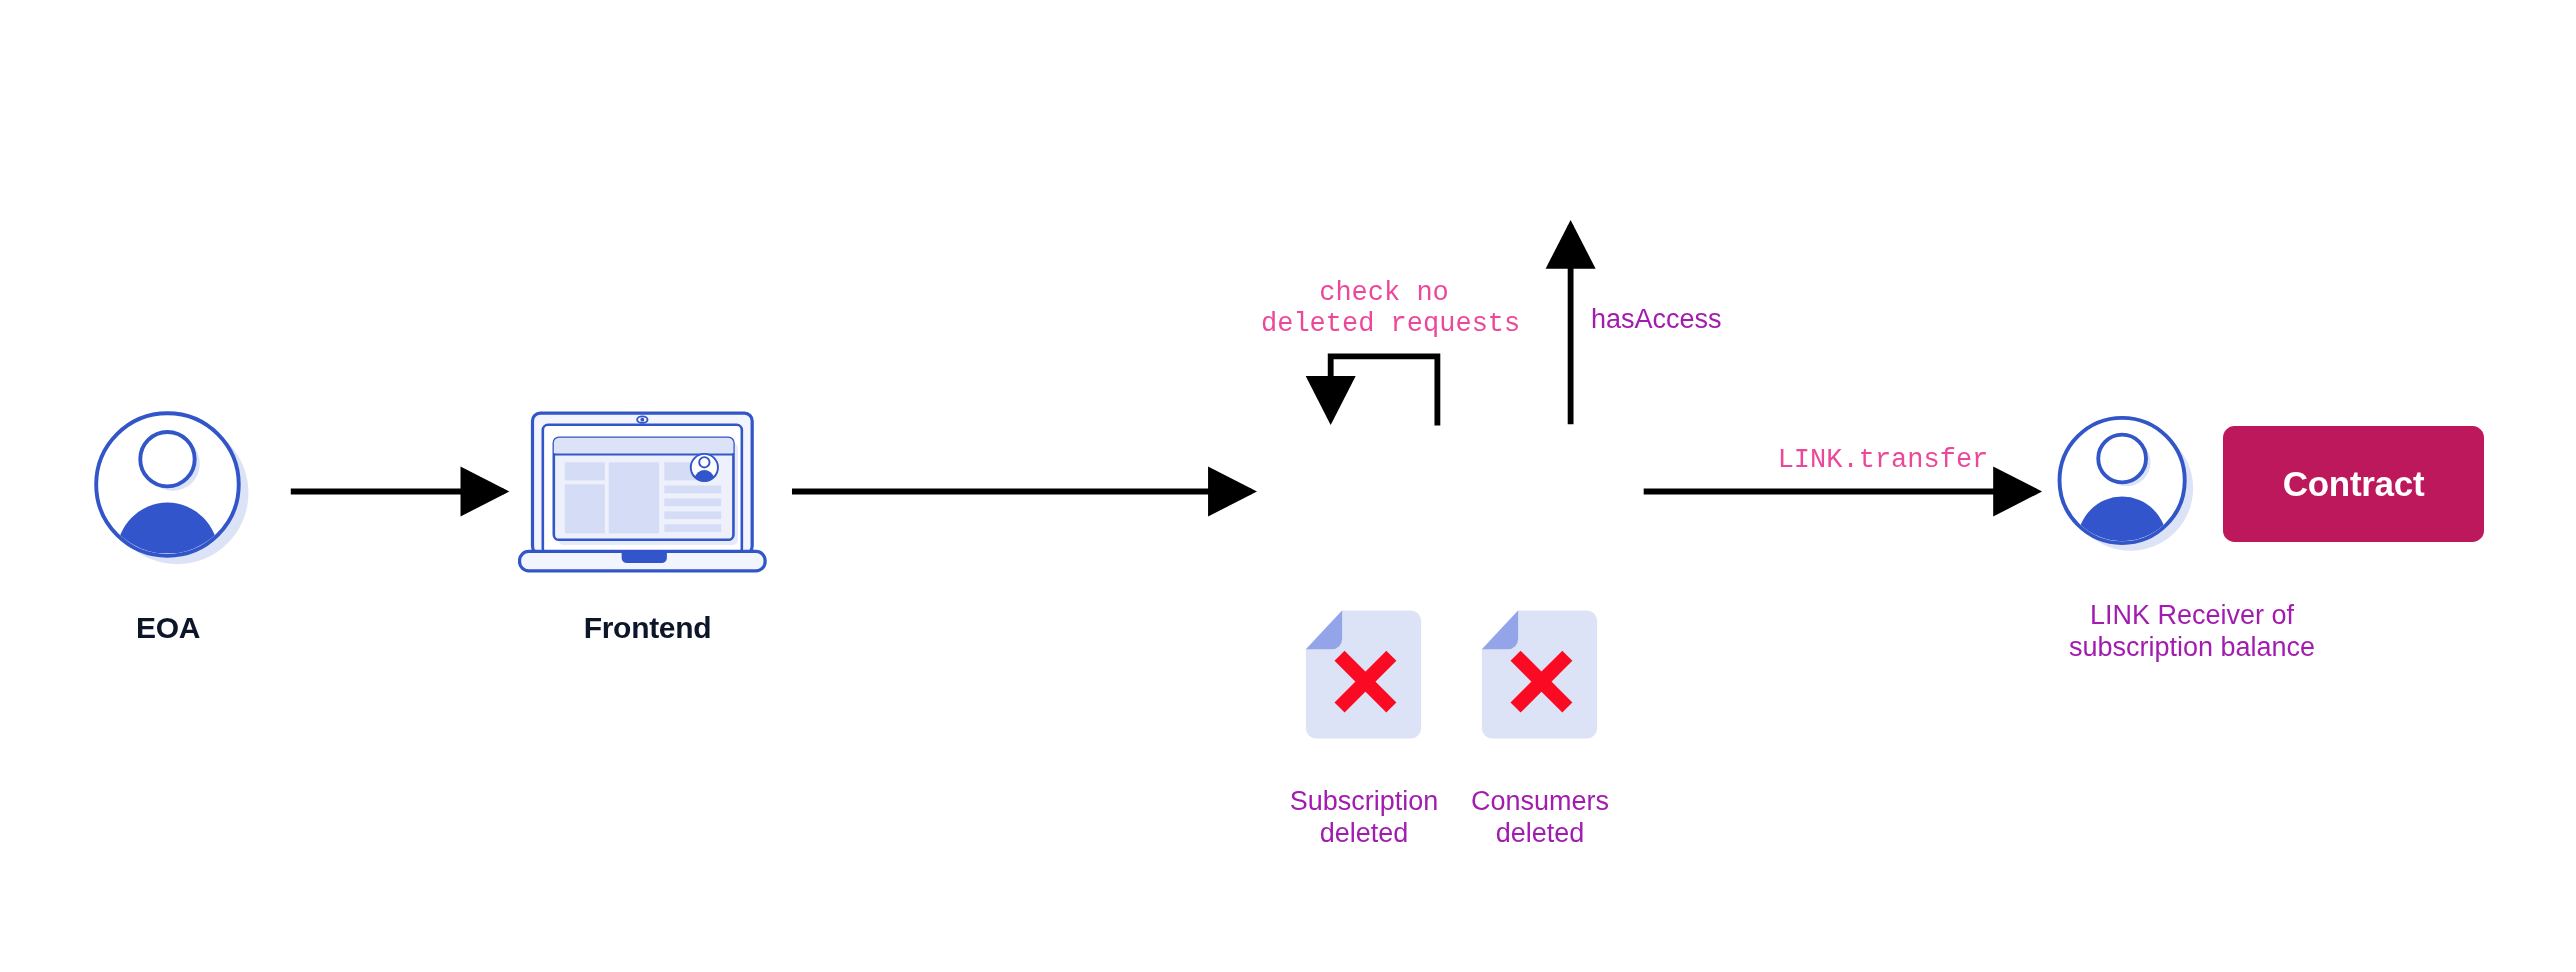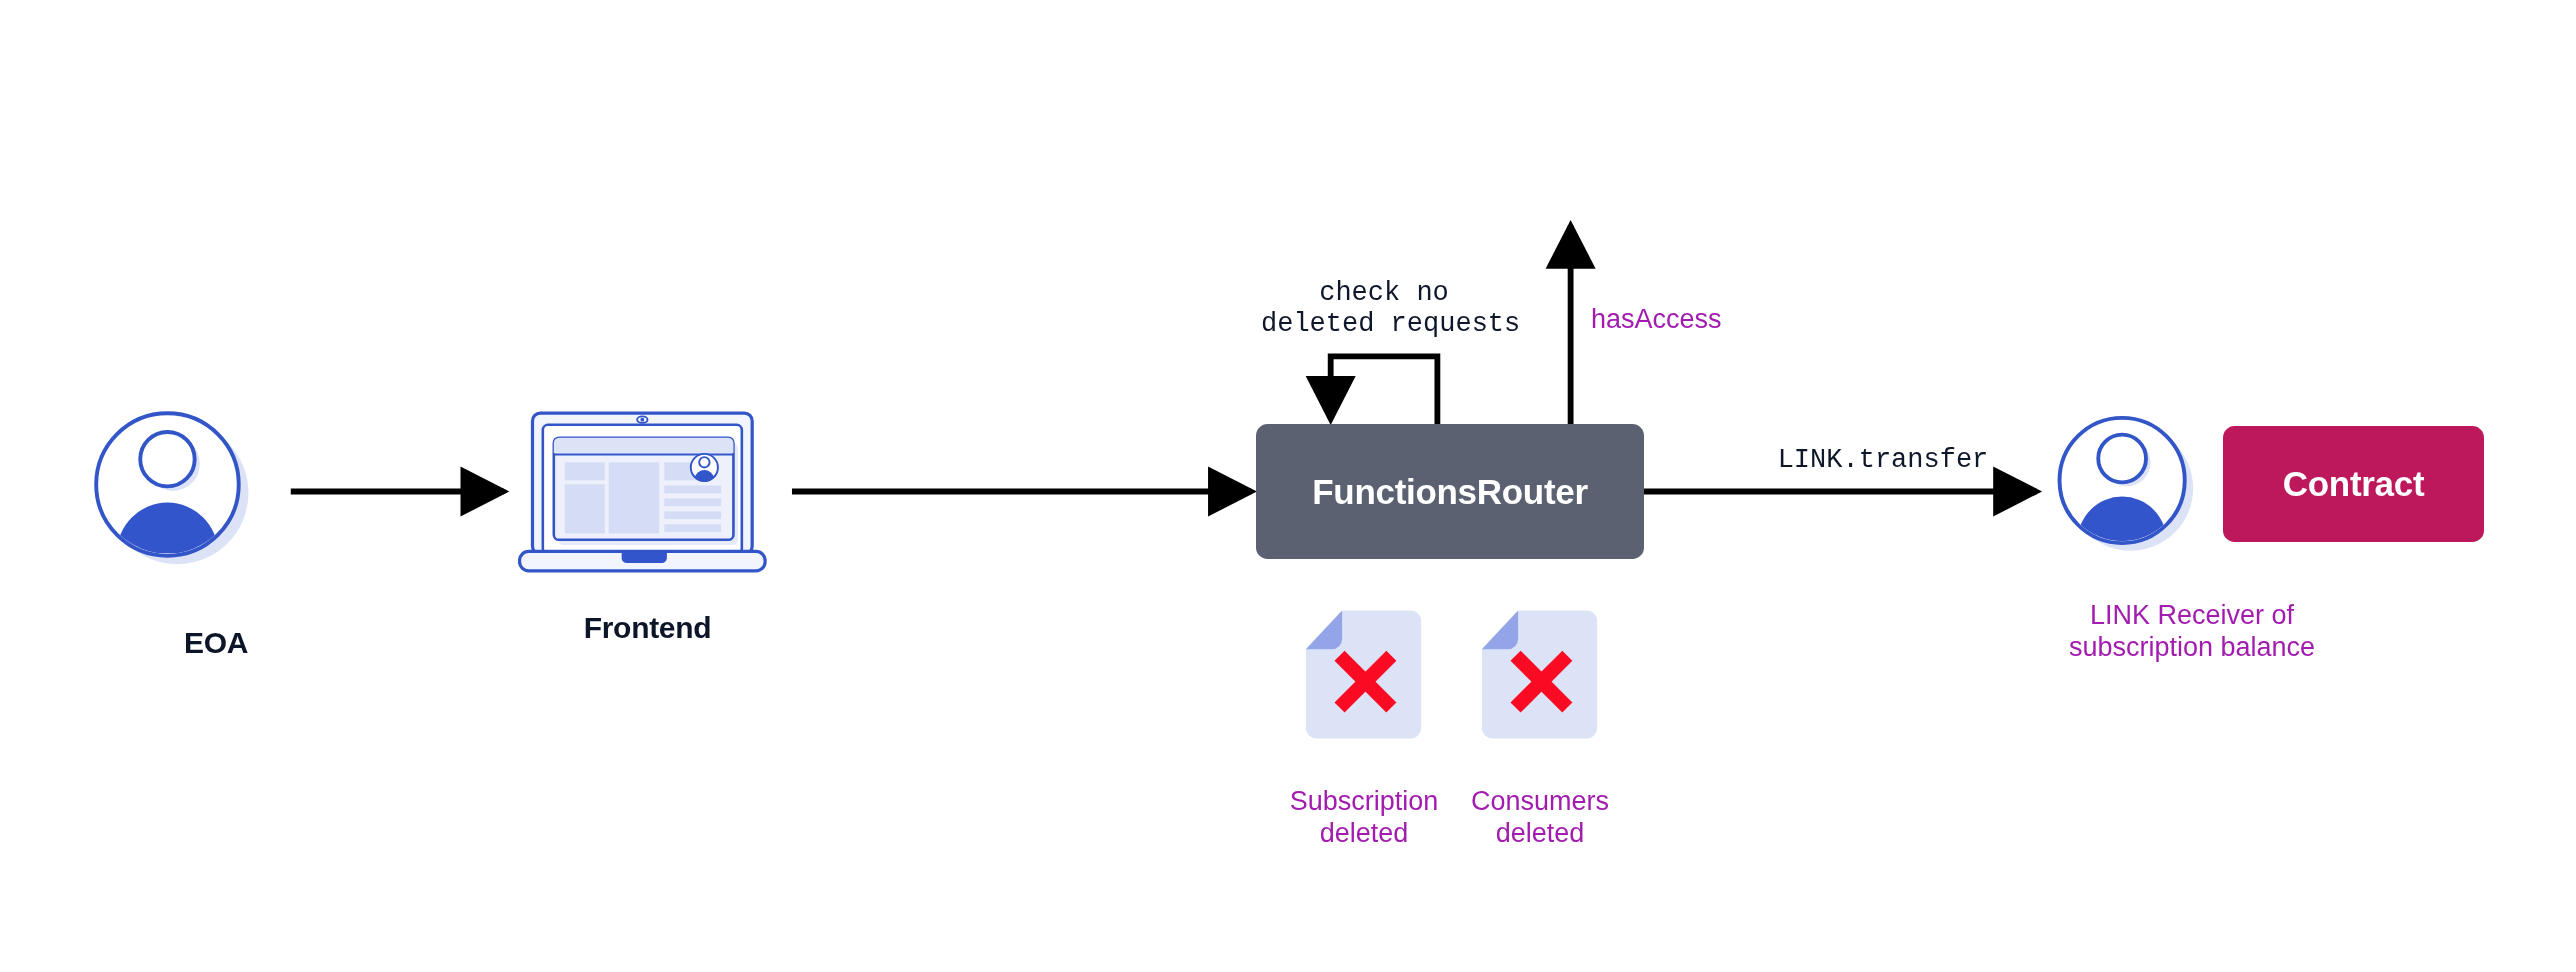--- a/index.html
+++ b/index.html
@@ -55,21 +55,21 @@
   }
   .label-plain {
     position: absolute;
     color: #a21caf;
     font-size: 27px;
     text-align: center;
     line-height: 1.17;
   }
   .label-mono {
     position: absolute;
-    color: #0f172a;
+    color: #ec4899;
     font-family: "Liberation Mono", "DejaVu Sans Mono", monospace;
     font-size: 27px;
     text-align: center;
     line-height: 1.17;
     white-space: pre;
   }
   .svg-layer {
     position: absolute;
     left: 0; top: 0;
     width: 2576px; height: 972px;
@@ -107,21 +107,21 @@
       <clipPath id="eoaClip">
           <circle cx="118" cy="118" r="107"></circle>
         </clipPath>
       <g clip-path="url(#eoaClip)">
         <path d="M 118 146 a 78 78 0 0 1 78 78 L 40 224 a 78 78 0 0 1 78 -78 z" fill="#3355cc"></path>
       </g>
       <circle cx="126" cy="86" r="42" fill="#dde3f7"></circle>
       <circle cx="118" cy="79" r="42" fill="#ffffff" stroke="#3255c8" stroke-width="6"></circle>
     </svg>
   </div>
-  <div class="label-strong" style="left:0px; top:626px; width:336px;margin-left:48px;">EOA</div>
+  <div class="label-strong" style="left:0px; top:611px; width:336px;">EOA</div>
 
   <div class="icon-wrap" style="left:518px; top:408px; width:259px; height:168px;">
     <svg width="259" height="168" viewBox="0 0 400 260">
 
       <rect x="22" y="8" width="340" height="218" rx="12" ry="12" fill="#f2f5fd" stroke="#3255c8" stroke-width="5"></rect>
 
       <rect x="38" y="26" width="308" height="200" rx="8" ry="8" fill="#ffffff" stroke="#3255c8" stroke-width="4"></rect>
 
       <ellipse cx="192" cy="18" rx="8" ry="5" fill="#ffffff" stroke="#3255c8" stroke-width="3"></ellipse>
       <circle cx="192" cy="18" r="3" fill="#3255c8"></circle>
@@ -156,23 +156,20 @@
 
 
   <div class="label-mono" style="left:1261px; top:278px; width:246px;">check no</div>
   <div class="label-mono" style="left:1261px; top:309px; width:246px;">deleted requests</div>
 
   <div class="label-plain" style="left:1591px; top:304px; width:207px; text-align:left;">hasAccess</div>
 
   <div class="label-mono" style="left:1747px; top:445px; width:272px;">LINK.transfer</div>
 
 
-  <div class="node-box box-router">
-    <span>FunctionsRouter</span>
-  </div>
 
   <div class="node-box box-contract">
     <span>Contract</span>
   </div>
 
   <div class="icon-wrap" style="left:2055px; top:414px; width:142px; height:142px;">
     <svg width="142" height="142" viewBox="0 0 220 220">
       <circle cx="117" cy="115" r="97" fill="#dde3f7"></circle>
       <circle cx="104" cy="103" r="97" fill="#ffffff" stroke="#3255c8" stroke-width="6"></circle>
       <clipPath id="recvClip">

